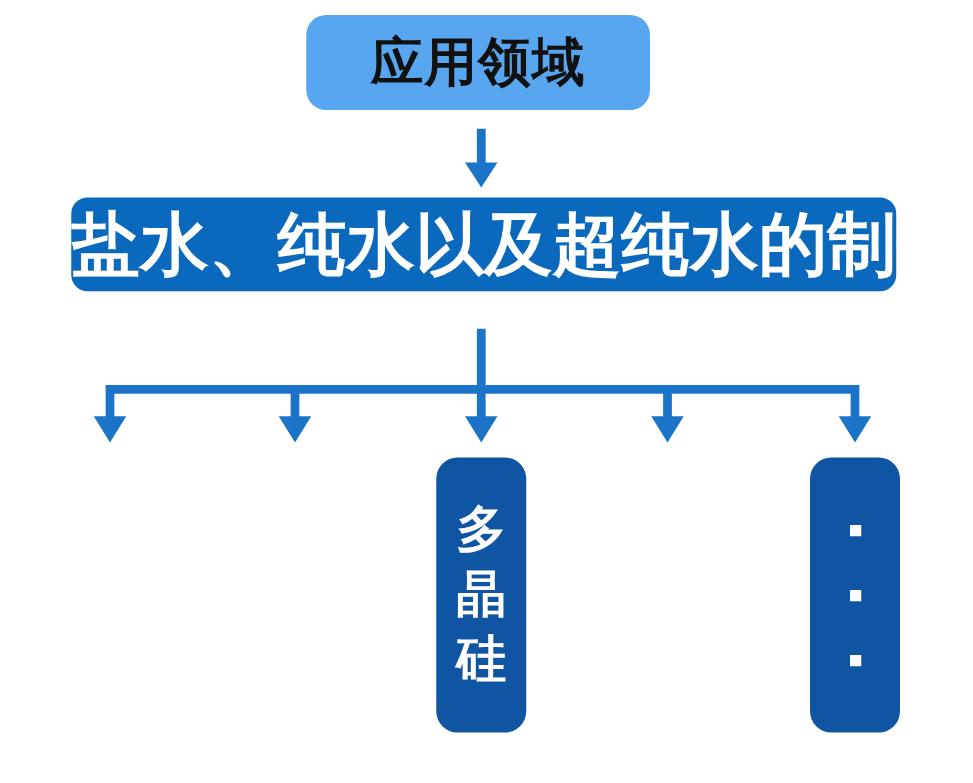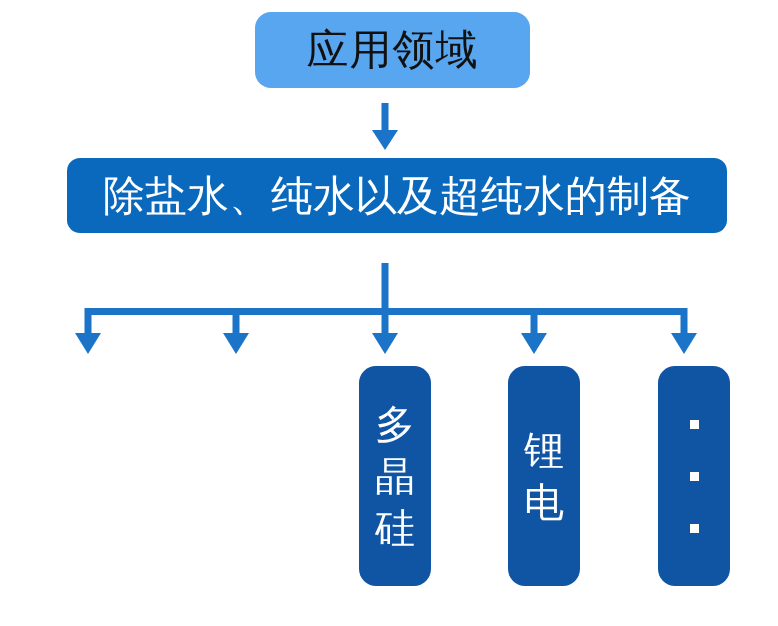--- a/index.html
+++ b/index.html
@@ -21,39 +21,38 @@
   }
   .connector-layer{
     position:absolute;left:0;top:0;width:778px;height:626px;
     pointer-events:none;
   }
   .conn-stroke{stroke:var(--connector);stroke-width:7;fill:none;stroke-linejoin:miter;}
   .conn-fill{fill:var(--connector);}
   .box{
     position:absolute;
     display:flex;align-items:center;justify-content:center;
-    font-weight:400;
+    font-weight:700;
     box-sizing:border-box;
     text-align:center;
-    margin-left:10px;
   }
   .title-box{
     left:245px;top:12px;width:275px;height:76px;
     background:var(--title-box-bg);
     border-radius:16px;
     color:var(--title-text);
     font-size:42px;
     letter-spacing:1px;
   }
   .main-box{
     left:57px;top:158px;width:660px;height:75px;
     background:var(--main-box-bg);
     border-radius:13px;
     color:var(--box-text);
-    font-size:42px;
+    font-size:55px;
     white-space:nowrap;
   }
   .branch{
     top:366px;width:72px;height:220px;
     background:var(--branch-box-bg);
     border-radius:17px;
     color:var(--box-text);
     font-size:40px;
   }
   .b1{left:52px}.b2{left:200px}.b3{left:349px}.b4{left:498px}.b5{left:648px}
@@ -99,23 +98,20 @@
   <div class="box main-box">
     <span>除盐水、纯水以及超纯水的制备</span>
   </div>
 
 
 
   <div class="box branch b3">
     <span class="v-label">多晶硅</span>
   </div>
 
-  <div class="box branch b4">
-    <span class="v-label">锂电</span>
-  </div>
 
   <div class="box branch b5">
     <span class="dots">
         <i></i>
         <i></i>
         <i></i>
       </span>
   </div>
 
 </div>

